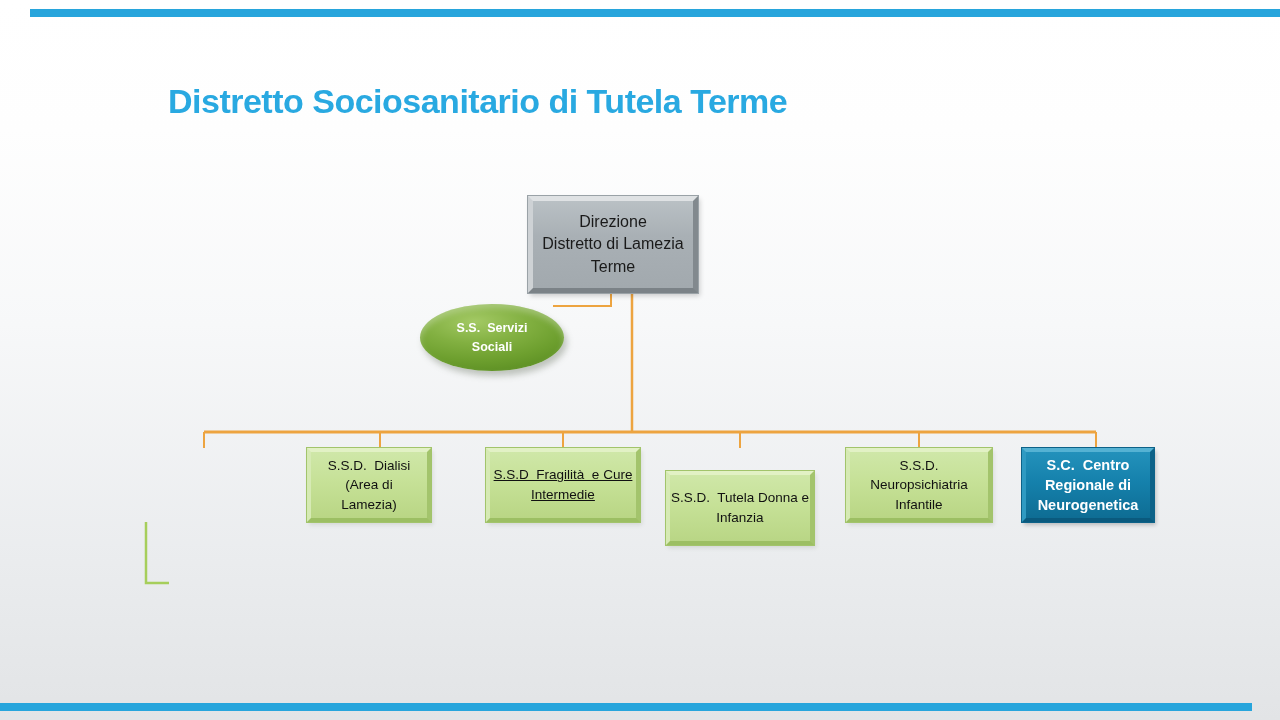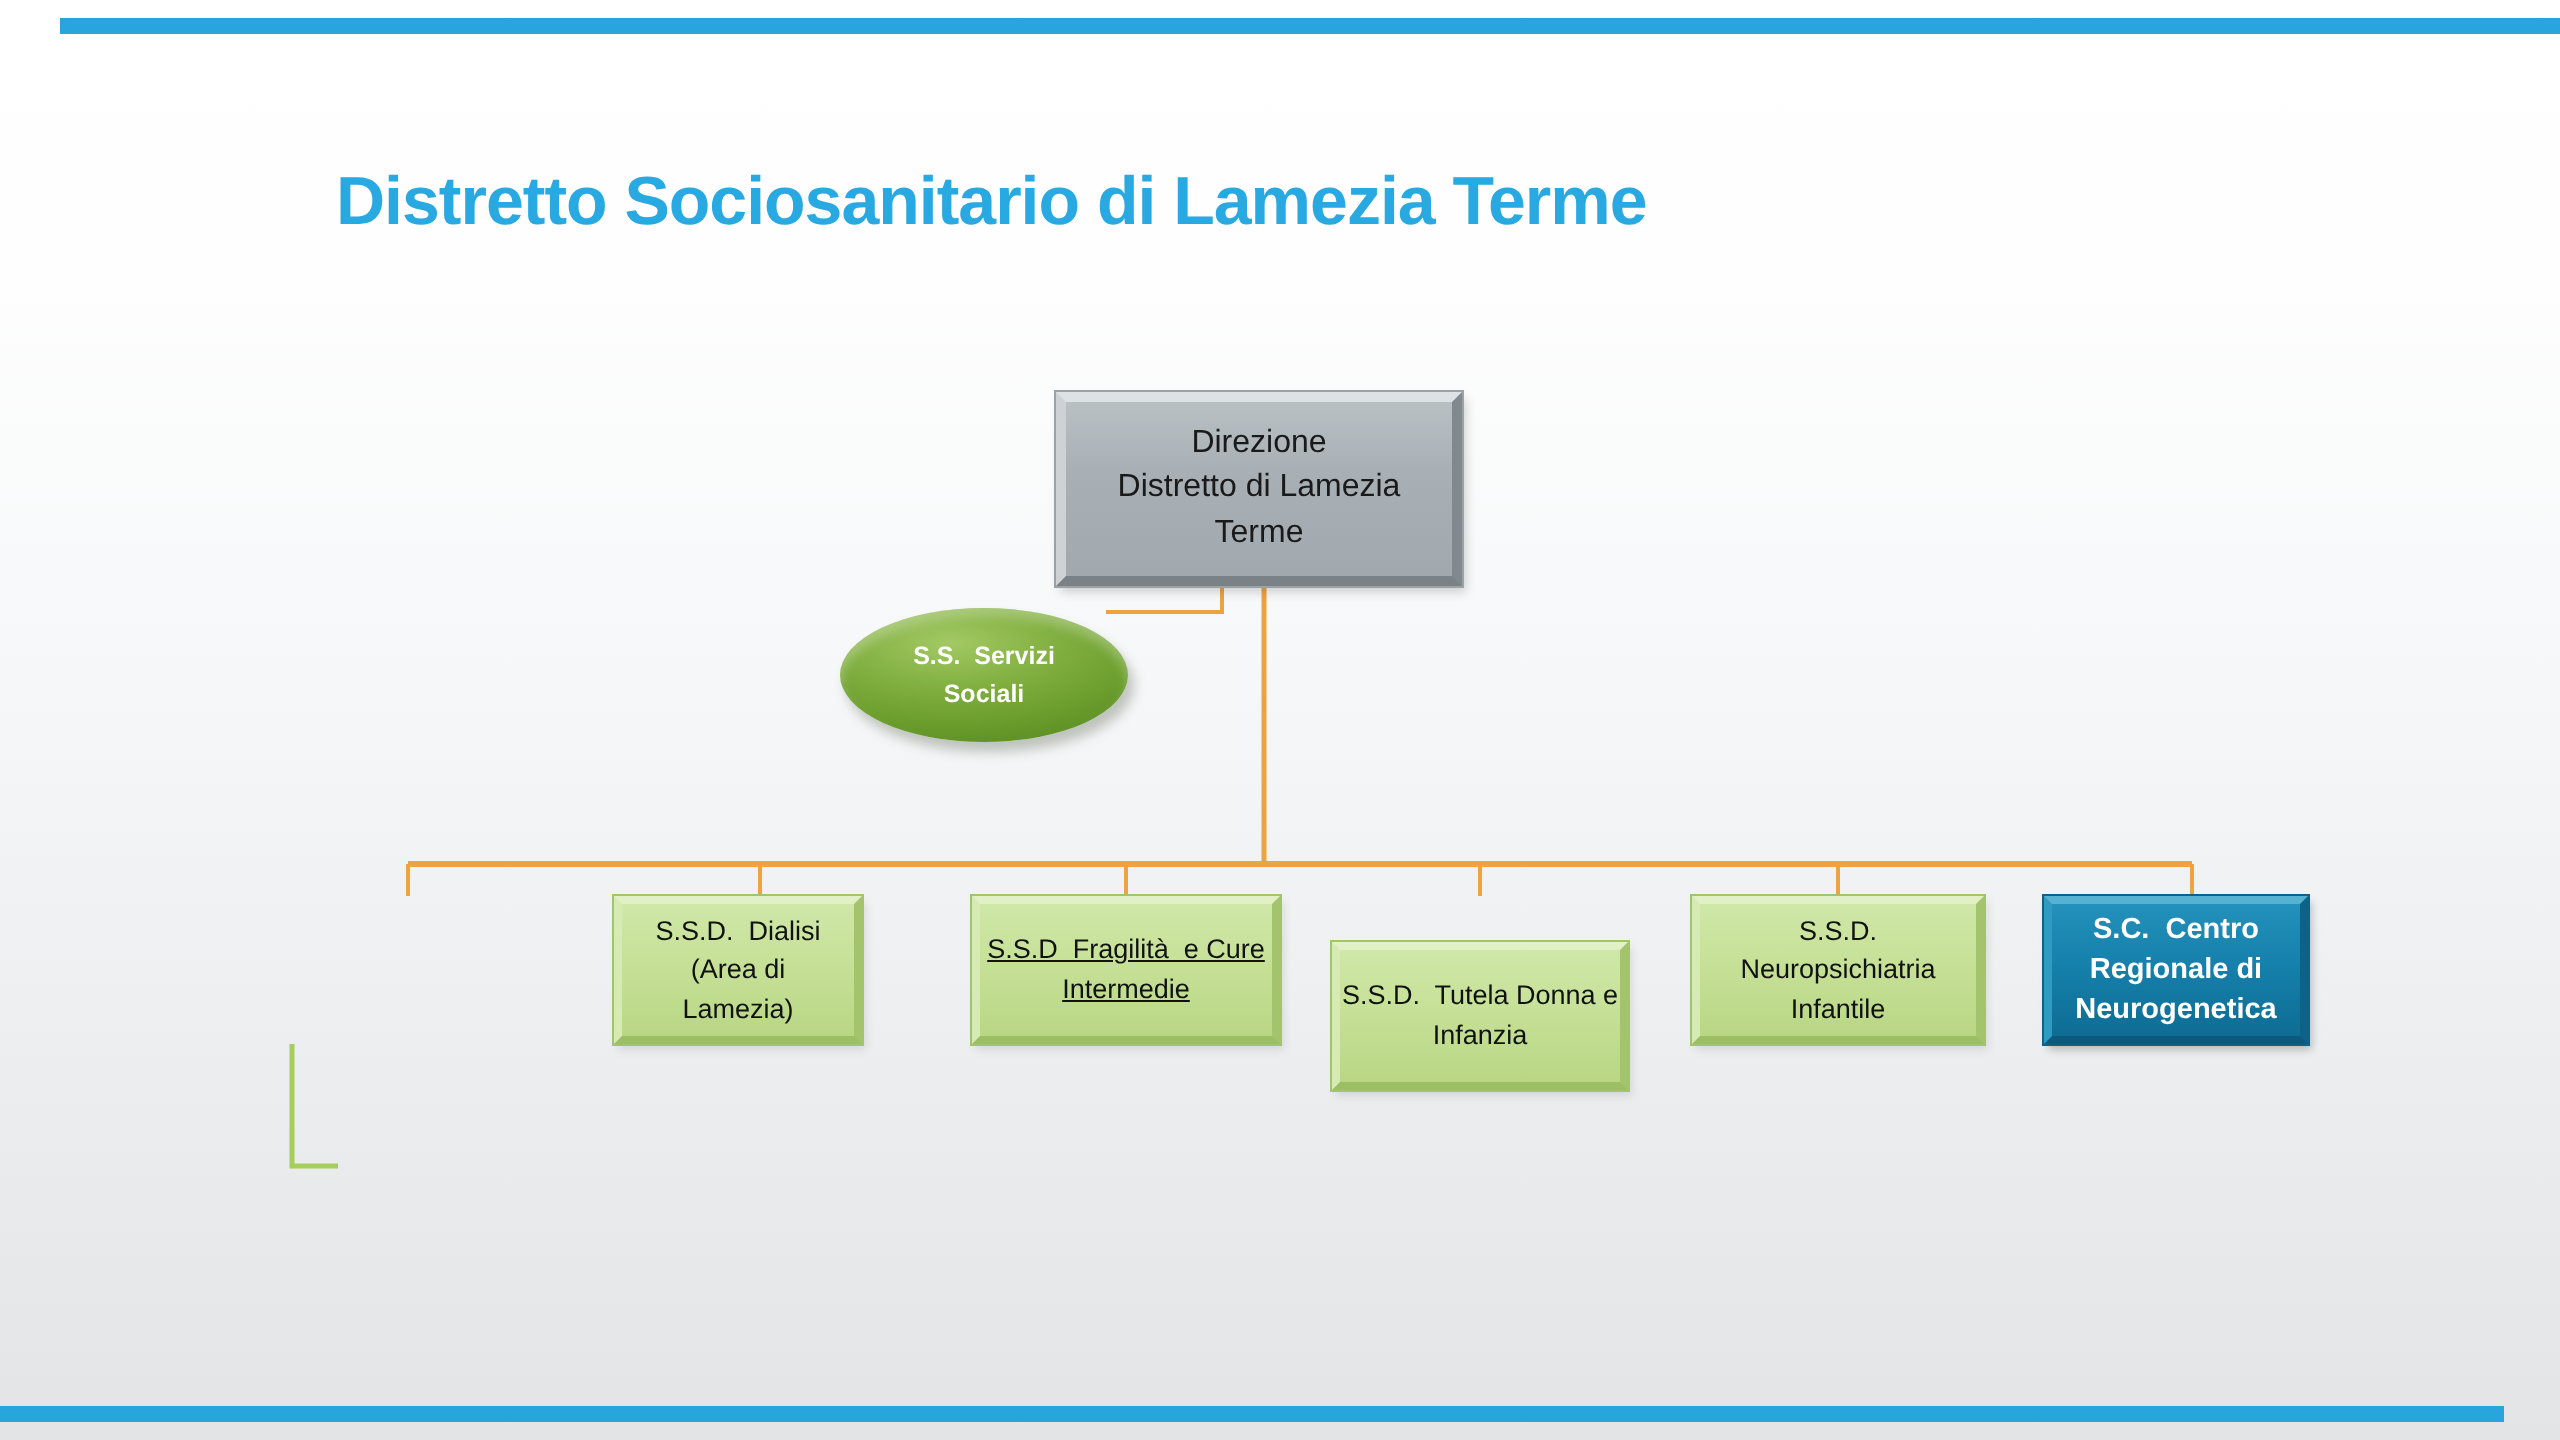--- a/index.html
+++ b/index.html
@@ -55,39 +55,39 @@
   }
   .ellipse{
     position:absolute;display:flex;align-items:center;justify-content:center;
     border-radius:50%;text-align:center;white-space:pre-wrap;
     background:radial-gradient(ellipse 95% 85% at 38% 26%,#a3c964 0%,#82b041 38%,#6d9f2e 68%,#578a20 100%);
     box-shadow:inset 0 4px 6px rgba(255,255,255,.30),3px 5px 6px rgba(90,100,80,.35);
     color:#fff;font-size:12.5px;line-height:1.5;font-weight:bold;
   }
   #connectors{position:absolute;left:0;top:0;pointer-events:none;}
   
-  #node-root{left:528px;top:196px;width:203px;height:97px;}
+  #node-root{left:528px;top:196px;width:170px;height:97px;}
   #ellipse-servizi{left:420px;top:304px;width:144px;height:67px;}
   #ellipse-assistenza{left:169px;top:546px;width:147px;height:77px;}
   #node-cure{left:131px;top:448px;width:148px;height:74px;font-size:15.5px;}
   #node-dialisi{left:307px;top:448px;width:124px;height:74px;}
   #node-fragilita{left:486px;top:448px;width:154px;height:74px;text-decoration:underline;}
   #node-tutela{left:666px;top:448px;width:148px;height:74px;margin-top:23px;}
   #node-neuropsichiatria{left:846px;top:448px;width:146px;height:74px;}
   #node-neurogenetica{left:1022px;top:448px;width:132px;height:74px;}
 </style>
 </head>
 <body>
 
 <div id="slide">
 
   <div id="bar-top" class="accent-bar"></div>
   <div id="bar-bottom" class="accent-bar"></div>
 
-  <h1 id="slide-title">Distretto Sociosanitario di Lamezia Terme</h1>
+  <h1 id="slide-title">Distretto Sociosanitario di Tutela Terme</h1>
 
   <svg id="connectors" width="1280" height="720" viewBox="0 0 1280 720">
     <path d="M632 293 V432" stroke="#EDA440" stroke-width="2.5" fill="none"></path>
     <path d="M611 293 V306 H553" stroke="#EDA440" stroke-width="2" fill="none"></path>
     <path d="M204 432 H1096" stroke="#EDA440" stroke-width="3" fill="none"></path>
     <path d="M204 432 V448 M380 432 V448 M563 432 V448 M740 432 V448 M919 432 V448 M1096 432 V448" stroke="#EDA440" stroke-width="2" fill="none"></path>
     <path d="M146 522 V583 H169" stroke="#A6CE5B" stroke-width="2.5" fill="none"></path>
   </svg>
 
   <div id="node-root" class="node node-root">Direzione

